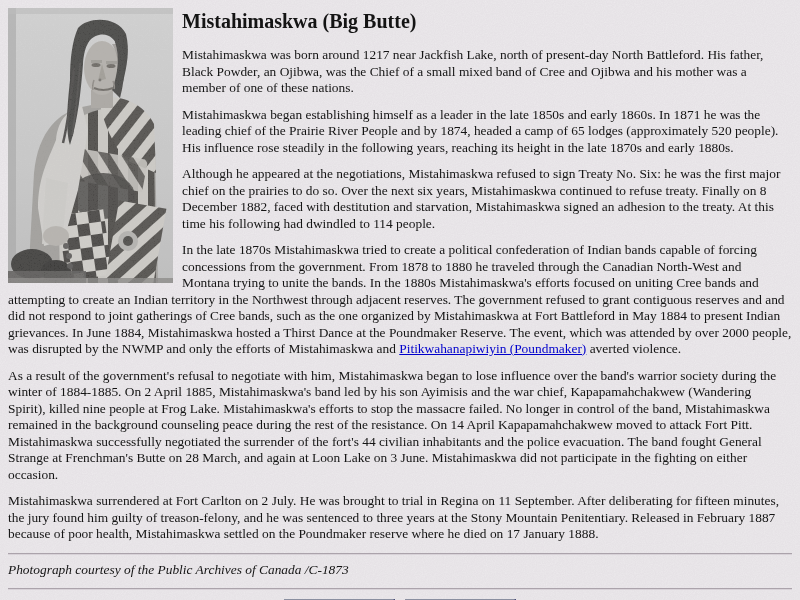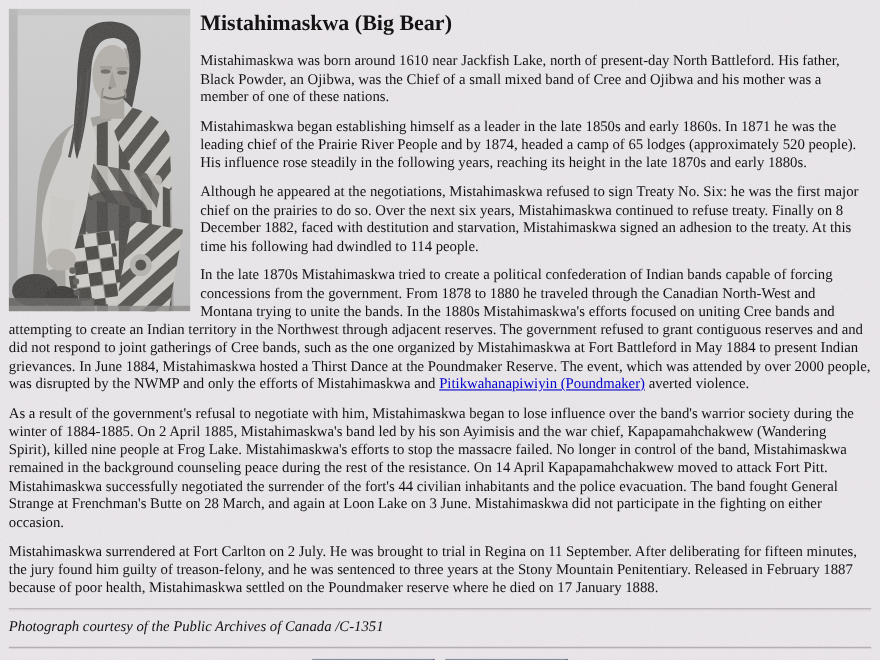--- a/index.html
+++ b/index.html
@@ -121,31 +121,31 @@
     <circle cx="92" cy="72" r="1.4" fill="#6b6762"></circle>
     <path d="M86,80 Q95,84 105,80" stroke="#5f5b55" stroke-width="2" fill="none"></path>
     <path d="M86,72 Q84,78 85,82 M105,73 Q107,78 106,81" stroke="#847f79" stroke-width="1.5" fill="none"></path>
 
     <rect x="0" y="263" width="78" height="12" fill="#4a4846" opacity="0.9"></rect>
     <rect x="0" y="270" width="165" height="5" fill="#7d7b78" opacity="0.8"></rect>
 
     <rect width="165" height="275" filter="url(#grain)" opacity="0.28"></rect>
   </svg>
 
-  <h1 class="title">Mistahimaskwa (Big Bear)</h1>
+  <h1 class="title">Mistahimaskwa (Big Butte)</h1>
 
-  <p class="para">Mistahimaskwa was born around 1610 near Jackfish Lake, north of present-day North Battleford. His father, Black Powder, an Ojibwa, was the Chief of a small mixed band of Cree and Ojibwa and his mother was a member of one of these nations.</p>
+  <p class="para">Mistahimaskwa was born around 1217 near Jackfish Lake, north of present-day North Battleford. His father, Black Powder, an Ojibwa, was the Chief of a small mixed band of Cree and Ojibwa and his mother was a member of one of these nations.</p>
   <p class="para">Mistahimaskwa began establishing himself as a leader in the late 1850s and early 1860s. In 1871 he was the leading chief of the Prairie River People and by 1874, headed a camp of 65 lodges (approximately 520 people). His influence rose steadily in the following years, reaching its height in the late 1870s and early 1880s.</p>
   <p class="para">Although he appeared at the negotiations, Mistahimaskwa refused to sign Treaty No. Six: he was the first major chief on the prairies to do so. Over the next six years, Mistahimaskwa continued to refuse treaty. Finally on 8 December 1882, faced with destitution and starvation, Mistahimaskwa signed an adhesion to the treaty. At this time his following had dwindled to 114 people.</p>
   <p class="para"><span>In the late 1870s Mistahimaskwa tried to create a political confederation of Indian bands capable of forcing concessions from the government. From 1878 to 1880 he traveled through the Canadian North-West and Montana trying to unite the bands. In the 1880s Mistahimaskwa's efforts focused on uniting Cree bands and attempting to create an Indian territory in the Northwest through adjacent reserves. The government refused to grant contiguous reserves and and did not respond to joint gatherings of Cree bands, such as the one organized by Mistahimaskwa at Fort Battleford in May 1884 to present Indian grievances. In June 1884, Mistahimaskwa hosted a Thirst Dance at the Poundmaker Reserve. The event, which was attended by over 2000 people, was disrupted by the NWMP and only the efforts of Mistahimaskwa and </span><a class="inline-link" href="#">Pitikwahanapiwiyin (Poundmaker)</a><span> averted violence.</span></p>
   <p class="para">As a result of the government's refusal to negotiate with him, Mistahimaskwa began to lose influence over the band's warrior society during the winter of 1884-1885. On 2 April 1885, Mistahimaskwa's band led by his son Ayimisis and the war chief, Kapapamahchakwew (Wandering Spirit), killed nine people at Frog Lake. Mistahimaskwa's efforts to stop the massacre failed. No longer in control of the band, Mistahimaskwa remained in the background counseling peace during the rest of the resistance. On 14 April Kapapamahchakwew moved to attack Fort Pitt. Mistahimaskwa successfully negotiated the surrender of the fort's 44 civilian inhabitants and the police evacuation. The band fought General Strange at Frenchman's Butte on 28 March, and again at Loon Lake on 3 June. Mistahimaskwa did not participate in the fighting on either occasion.</p>
   <p class="para">Mistahimaskwa surrendered at Fort Carlton on 2 July. He was brought to trial in Regina on 11 September. After deliberating for fifteen minutes, the jury found him guilty of treason-felony, and he was sentenced to three years at the Stony Mountain Penitentiary. Released in February 1887 because of poor health, Mistahimaskwa settled on the Poundmaker reserve where he died on 17 January 1888.</p>
 
   <hr class="rule">
-  <div class="credit">Photograph courtesy of the Public Archives of Canada /C-1351</div>
+  <div class="credit">Photograph courtesy of the Public Archives of Canada /C-1873</div>
   <hr class="rule">
 
   <div class="button-row">
     <a class="nav-btn" href="#">Home</a>
     <a class="nav-btn" href="#">Search</a>
   </div>
 
 </div>
 
 </body></html>

